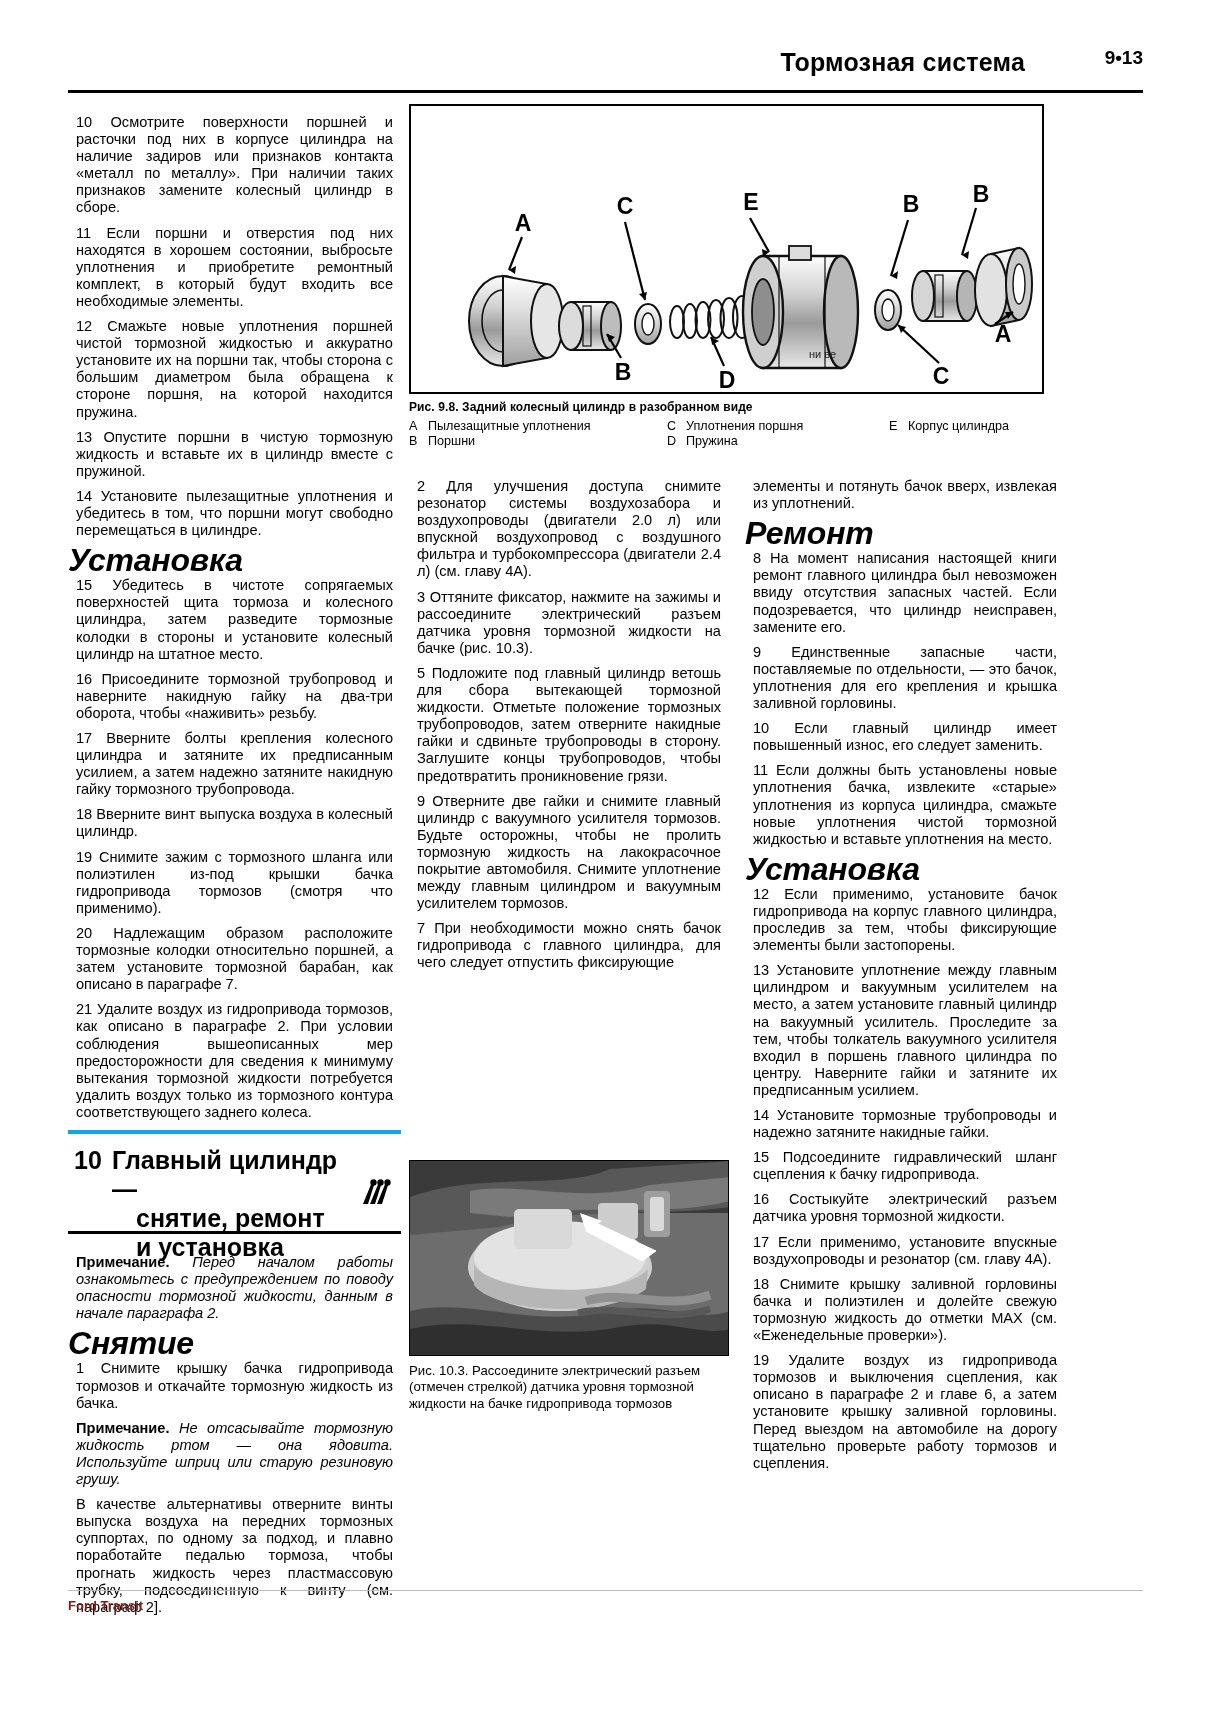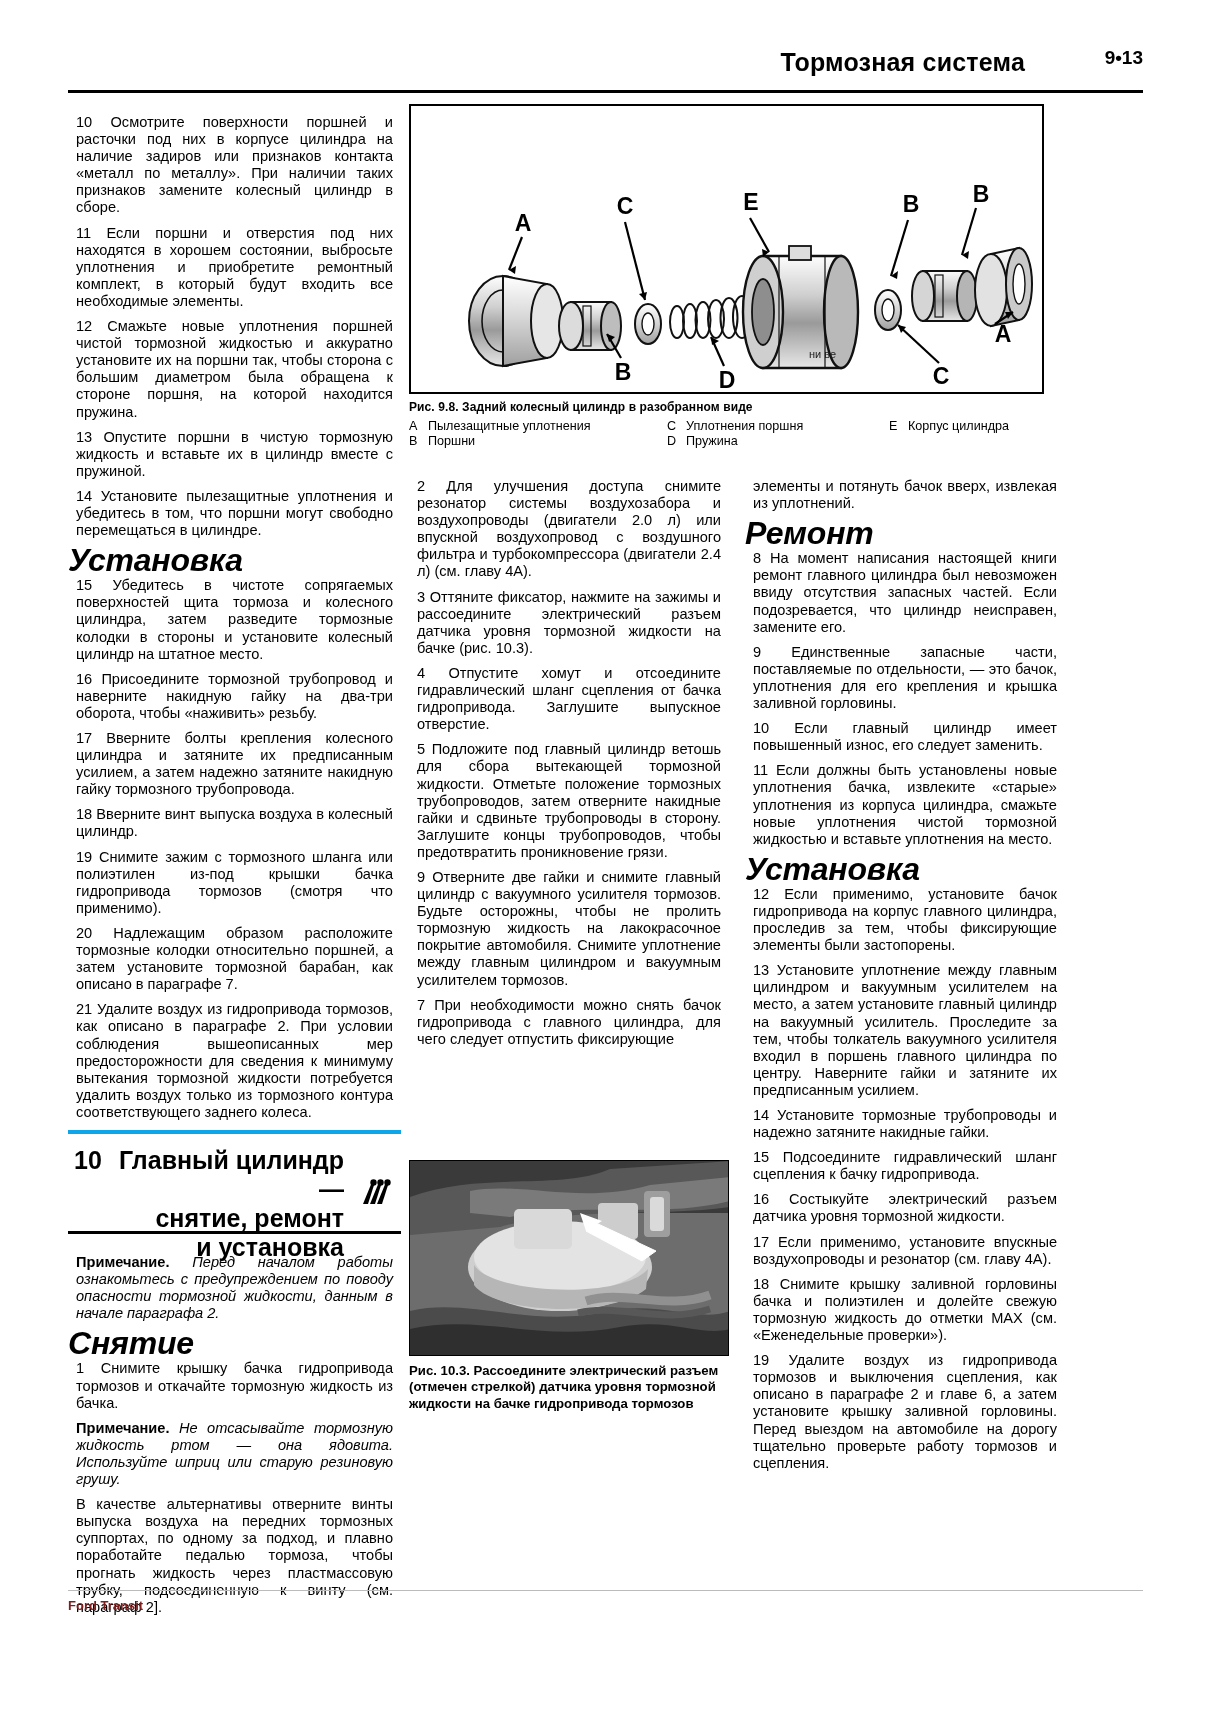--- a/index.html
+++ b/index.html
@@ -67,40 +67,40 @@
   .secbox {
     position: absolute; left: 68px; top: 1130px; width: 333px; height: 104px;
     border-top: 4px solid #0ea5e9; border-bottom: 3px solid #000;
   }
   .secbox-num {
     position: absolute; left: 6px; top: 12px;
     font-size: 25px; font-weight: bold;
   }
   .secbox-title {
     position: absolute; left: 44px; top: 12px; width: 232px;
-    font-size: 25px; font-weight: bold; line-height: 29px; text-align: right;
+    font-size: 25px; font-weight: bold; line-height: 29px;
   }
   .secbox-title .l2 { display: block; padding-left: 24px; }
   .secbox-title .l3 { display: block; padding-left: 24px; }
   .spanner {
     position: absolute; right: 4px; bottom: 18px;
     width: 40px; height: 40px;
   }
 
   .noteP { font-style: italic; }
   .noteP b { font-style: normal; font-weight: bold; }
 
   
   .fig103 {
     position: absolute; left: 409px; top: 1160px; width: 320px; height: 196px;
     border: 1px solid #000; overflow: hidden; background:#888;
   }
   .fig103-caption {
     position: absolute; left: 409px; top: 1363px; width: 322px;
-    font-size: 13.2px; font-weight: bold; line-height: 16.4px;
+    font-size: 13.2px; font-weight: normal; line-height: 16.4px;
   }
 
   
   .footer {
     position: absolute; left: 68px; top: 1598px;
     font-size: 13px; color: #7f1d1d; font-weight: bold;
   }
   .footer-rule {
     position: absolute; left: 68px; top: 1590px; width: 1075px; height: 1px;
     background: #bbb;
@@ -299,21 +299,20 @@
         <span class="leg-key">D</span>
         <span>Пружина</span>
       </div>
       <div class="leg-cell c3"></div>
     </div>
   </div>
 
   <div class="col colM">
     <p>2     Для улучшения доступа снимите резонатор системы воздухозабора и воздухопроводы (двигатели 2.0 л) или впускной воздухопровод с воздушного фильтра и турбокомпрессора (двигатели 2.4 л) (см. главу 4А).</p>
     <p>3     Оттяните фиксатор, нажмите на зажимы и рассоедините электрический разъем датчика уровня тормозной жидкости на бачке (рис. 10.3).</p>
-    <p>4     Отпустите хомут и отсоедините гидравлический шланг сцепления от бачка гидропривода. Заглушите выпускное отверстие.</p>
     <p>5     Подложите под главный цилиндр ветошь для сбора вытекающей тормозной жидкости. Отметьте положение тормозных трубопроводов, затем отверните накидные гайки и сдвиньте трубопроводы в сторону. Заглушите концы трубопроводов, чтобы предотвратить проникновение грязи.</p>
     <p>9     Отверните две гайки и снимите главный цилиндр с вакуумного усилителя тормозов. Будьте осторожны, чтобы не пролить тормозную жидкость на лакокрасочное покрытие автомобиля. Снимите уплотнение между главным цилиндром и вакуумным усилителем тормозов.</p>
     <p>7     При необходимости можно снять бачок гидропривода с главного цилиндра, для чего следует отпустить фиксирующие</p>
   </div>
 
   <div class="fig103">
     <svg width="320" height="196" viewBox="0 0 320 196">
       <rect width="320" height="196" fill="#6d6d6d"></rect>
       <path d="M0 0 H320 V52 H0 Z" fill="#3a3a3a"></path>
       <path d="M0 36 C70 10 150 30 200 8 L320 0 V46 C250 56 160 46 90 66 L0 74 Z" fill="#585858"></path>

